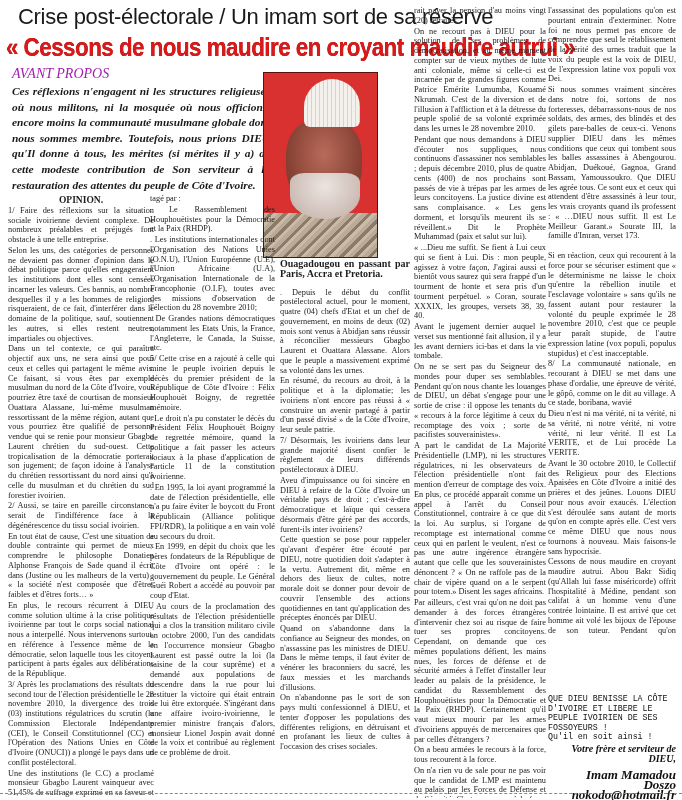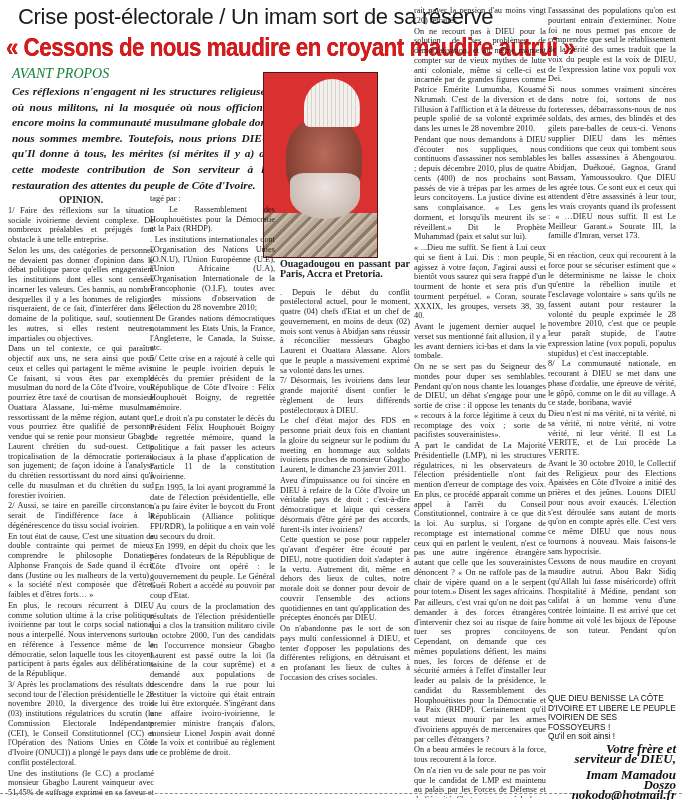--- a/index.html
+++ b/index.html
@@ -13,21 +13,21 @@
   }
   .headline {
     position: absolute; left: 6px; top: 30px; width: 320px; height: 34px;
     font-family: "Liberation Sans", sans-serif; font-weight: bold; font-size: 26px;
     line-height: 34px; color: #d81a1a; white-space: nowrap;
     transform: scaleX(0.86); transform-origin: left top;
     letter-spacing: -0.6px; text-shadow: 0 0 0.5px #900;
   }
   .avant {
     position: absolute; left: 12px; top: 66px;
-    font-style: italic; font-size: 14px; line-height: 16px; color: #15803d;
+    font-style: italic; font-size: 14px; line-height: 16px; color: #a21caf;
   }
   .intro {
     position: absolute; left: 12px; top: 84px; width: 258px;
     font-style: italic; font-weight: bold; font-size: 11.4px; line-height: 15.6px;
     text-align: justify; color: #1a1a1a;
   }
   .photo {
     position: absolute; left: 263px; top: 72px; width: 115px; height: 186px;
     background: #d93030; border: 1px solid #5a1010; overflow: hidden;
   }
@@ -60,25 +60,25 @@
   .c2 { left: 150px; top: 194px; width: 125px; height: 604px; }
   .c3 { left: 280px; top: 259px; width: 130px; height: 539px; }
   .c4 { left: 414px; top: 6px;   width: 132px; height: 792px; }
   .c5 { left: 548px; top: 6px;   width: 128px; height: 630px; }
   .opinion { text-align: center; font-weight: bold; font-size: 9.5px; margin-bottom: 0; }
   .photo-caption { font-size: 10px; font-weight: bold; }
   .blank { height: 8px; }
 
   .closing {
     position: absolute; left: 548px; top: 694px; width: 128px;
-    font-family: Liberation Sans, sans-serif; font-size: 8.3px; line-height: 9.6px;
+    font-family: Liberation Mono, monospace; font-size: 8.3px; line-height: 9.6px;
   }
   .signoff {
     position: absolute; left: 560px; top: 744px; width: 116px; text-align: right;
-    font-style: italic; font-weight: bold; font-size: 13px; line-height: 10px;
+    font-style: italic; font-weight: bold; font-size: 10px; line-height: 10px;
   }
   .signature {
     position: absolute; left: 560px; top: 770px; width: 116px; text-align: right;
     font-style: italic; font-weight: bold; font-size: 13px; line-height: 10px;
   }
   .bottom-rule {
     position: absolute; left: 0; top: 793px; width: 682px; height: 1px;
     border-top: 1px dashed #888;
   }
 </style>
@@ -121,24 +121,25 @@
       <p>. En 1995, la loi ayant programmé la date de l'élection présidentielle, elle n'a pu faire éviter le boycott du Front Républicain (Alliance politique FPI/RDR), la politique a en vain volé au secours du droit.</p>
       <p>. En 1999, en dépit du choix que les pères fondateurs de la République de Côte d'Ivoire ont opéré : le gouvernement du peuple. Le Général Guéi Robert a accédé au pouvoir par coup d'Etat.</p>
       <p>. Au cours de la proclamation des résultats de l'élection présidentielle qui a clos la transition militaro civile en octobre 2000, l'un des candidats en l'occurrence monsieur Gbagbo Laurent est passé outre la loi (la saisine de la cour suprême) et a demandé aux populations de descendre dans la rue pour lui restituer la victoire qui était entrain de lui être extorquée. S'ingérant dans une affaire ivoiro-ivoirienne, le premier ministre français d'alors, monsieur Lionel Jospin avait donné de la voix et contribué au règlement de ce problème de droit.</p>
     </div>
 </div>
 <div class="col c3">
   <p class="photo-caption">Ouagadougou en passant par Paris, Accra et Pretoria.</p>
   <div class="blank"></div>
   <div class="col-body">
       <p>. Depuis le début du conflit postélectoral actuel, pour le moment, quatre (04) chefs d'Etat et un chef de gouvernement, en moins de deux (02) mois sont venus à Abidjan sans réussir à réconcilier messieurs Gbagbo Laurent et Ouattara Alassane. Alors que le peuple a massivement exprimé sa volonté dans les urnes.</p>
+      <p>En résumé, du recours au droit, à la politique et à la diplomatie; les ivoiriens n'ont encore pas réussi à « construire un avenir partagé à partir d'un passé divisé » de la Côte d'Ivoire, leur seule patrie.</p>
       <p>7/ Désormais, les ivoiriens dans leur grande majorité disent confier le règlement de leurs différends postélectoraux à DIEU.</p>
-      <p>Le chef d'état major des FDS en personne priait deux fois en chantant la gloire du seigneur sur le podium du meeting en hommage aux soldats ivoiriens proches de monsieur Gbagbo Laurent, le dimanche 23 janvier 2011.</p>
       <p>Aveu d'impuissance ou foi sincère en DIEU à refaire de la Côte d'Ivoire un véritable pays de droit ; c'est-à-dire démocratique et laïque qui cessera désormais d'être géré par des accords, furent-ils inter ivoiriens?</p>
       <p>Cette question se pose pour rappeler qu'avant d'espérer être écouté par DIEU, notre quotidien doit s'adapter à la vertu. Autrement dit, même en dehors des lieux de cultes, notre morale doit se donner pour devoir de couvrir l'ensemble des actions quotidiennes en tant qu'application des préceptes énoncés par DIEU.</p>
+      <p>Quand on s'abandonne dans la confiance au Seigneur des mondes, on n'assassine pas les ministres de DIEU. Dans le même temps, il faut éviter de vénérer les braconniers du sacré, les faux messies et les marchands d'illusions.</p>
       <p>On n'abandonne pas le sort de son pays multi confessionnel à DIEU, et tenter d'opposer les populations des différentes religions, en détruisant et en profanant les lieux de cultes à l'occasion des crises sociales.</p>
     </div>
 </div>
 <div class="col c4">
   <div class="col-body">
       <p>rait payer la pension d'au moins vingt (20) retraités.</p>
       <p>On ne recourt pas à DIEU pour la solution de ses problèmes de démocratisation, et au même moment compter sur de vieux mythes de lutte anti coloniale, même si celle-ci est incarnée par de grandes figures comme Patrice Emérite Lumumba, Kouamé Nkrumah. C'est de la diversion et de l'illusion à l'affliction et à la détresse du peuple spolié de sa volonté exprimée dans les urnes le 28 novembre 2010.</p>
       <p>Pendant que nous demandons à DIEU d'écouter nos suppliques, nous continuons d'assassiner nos semblables ; depuis décembre 2010, plus de quatre cents (400) de nos prochains sont passés de vie à trépas par les armes de leurs concitoyens. La justice divine est sans complaisance. « Les gens dorment, et lorsqu'ils meurent ils se réveillent.» Dit le Prophète Muhammad (paix et salut sur lui).</p>
       <p>« ...Dieu me suffit. Se fient à Lui ceux qui se fient à Lui. Dis : mon peuple, agissez à votre façon, J'agirai aussi et bientôt vous saurez qui sera frappé d'un tourment de honte et sera pris d'un tourment perpétuel. » Coran, sourate XXXIX, les groupes, versets 38, 39, 40.</p>
       <p>Avant le jugement dernier auquel le verset sus mentionné fait allusion, il y a les avant derniers ici-bas et dans la vie tombale.</p>

